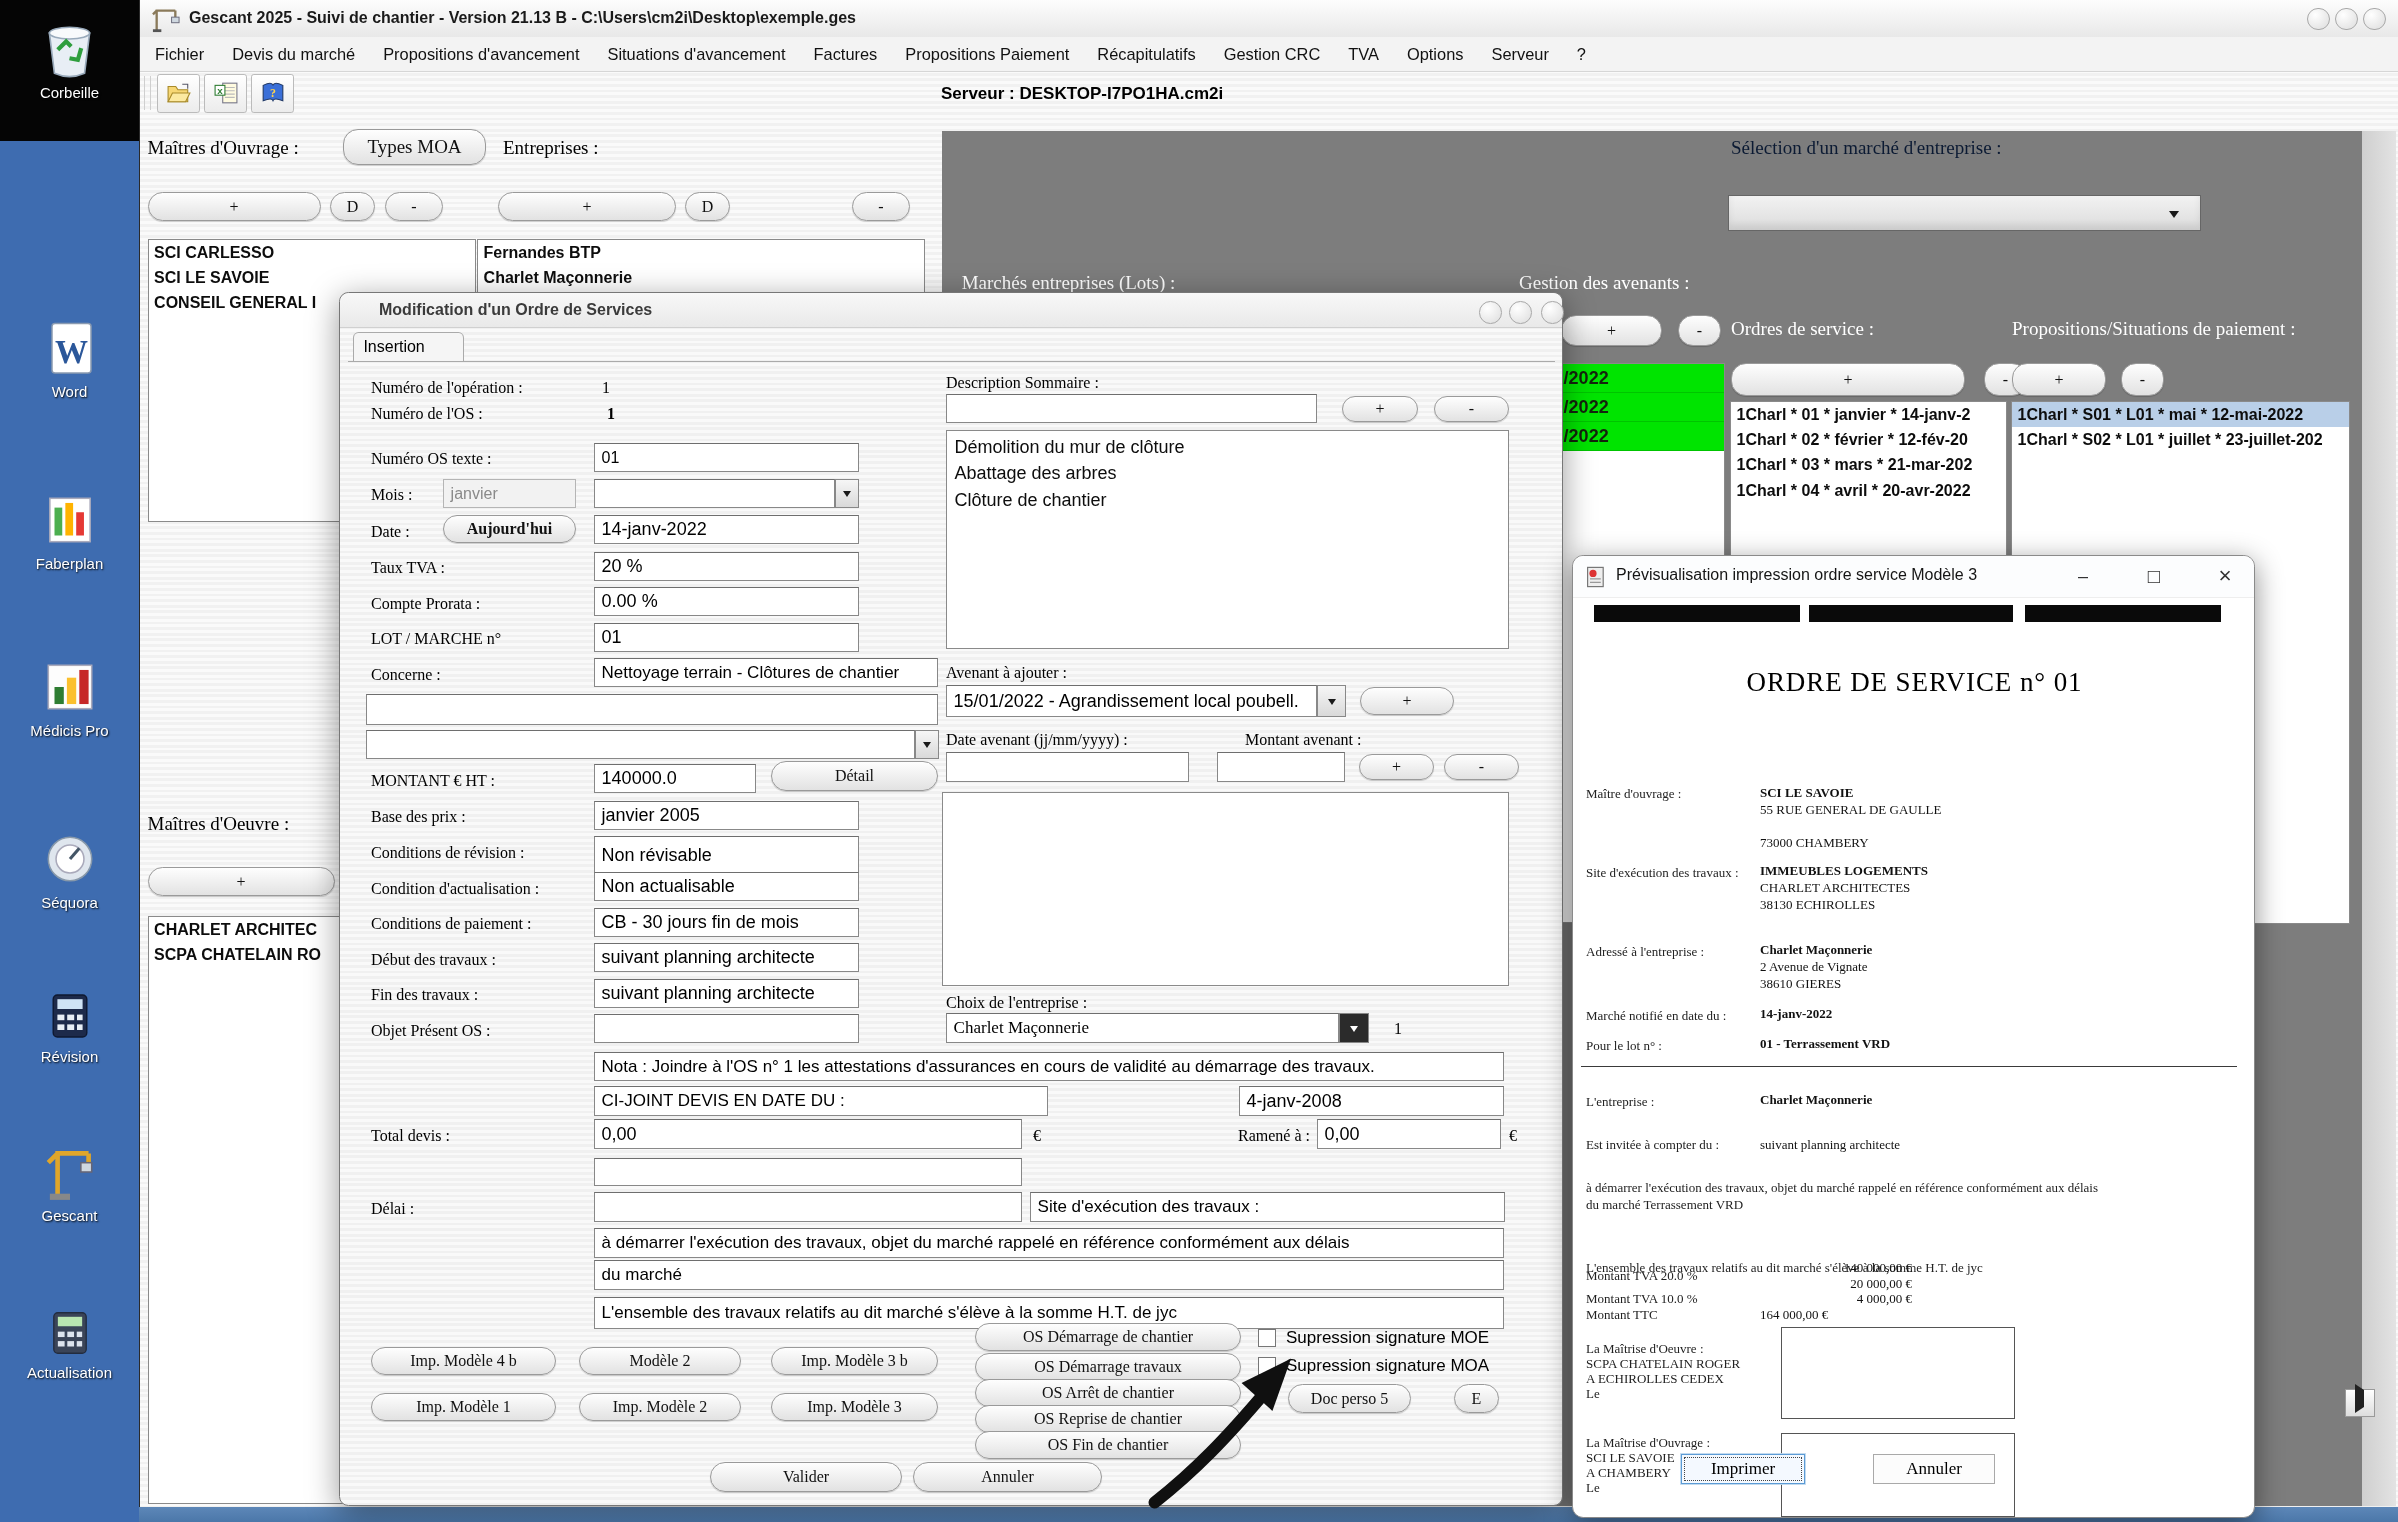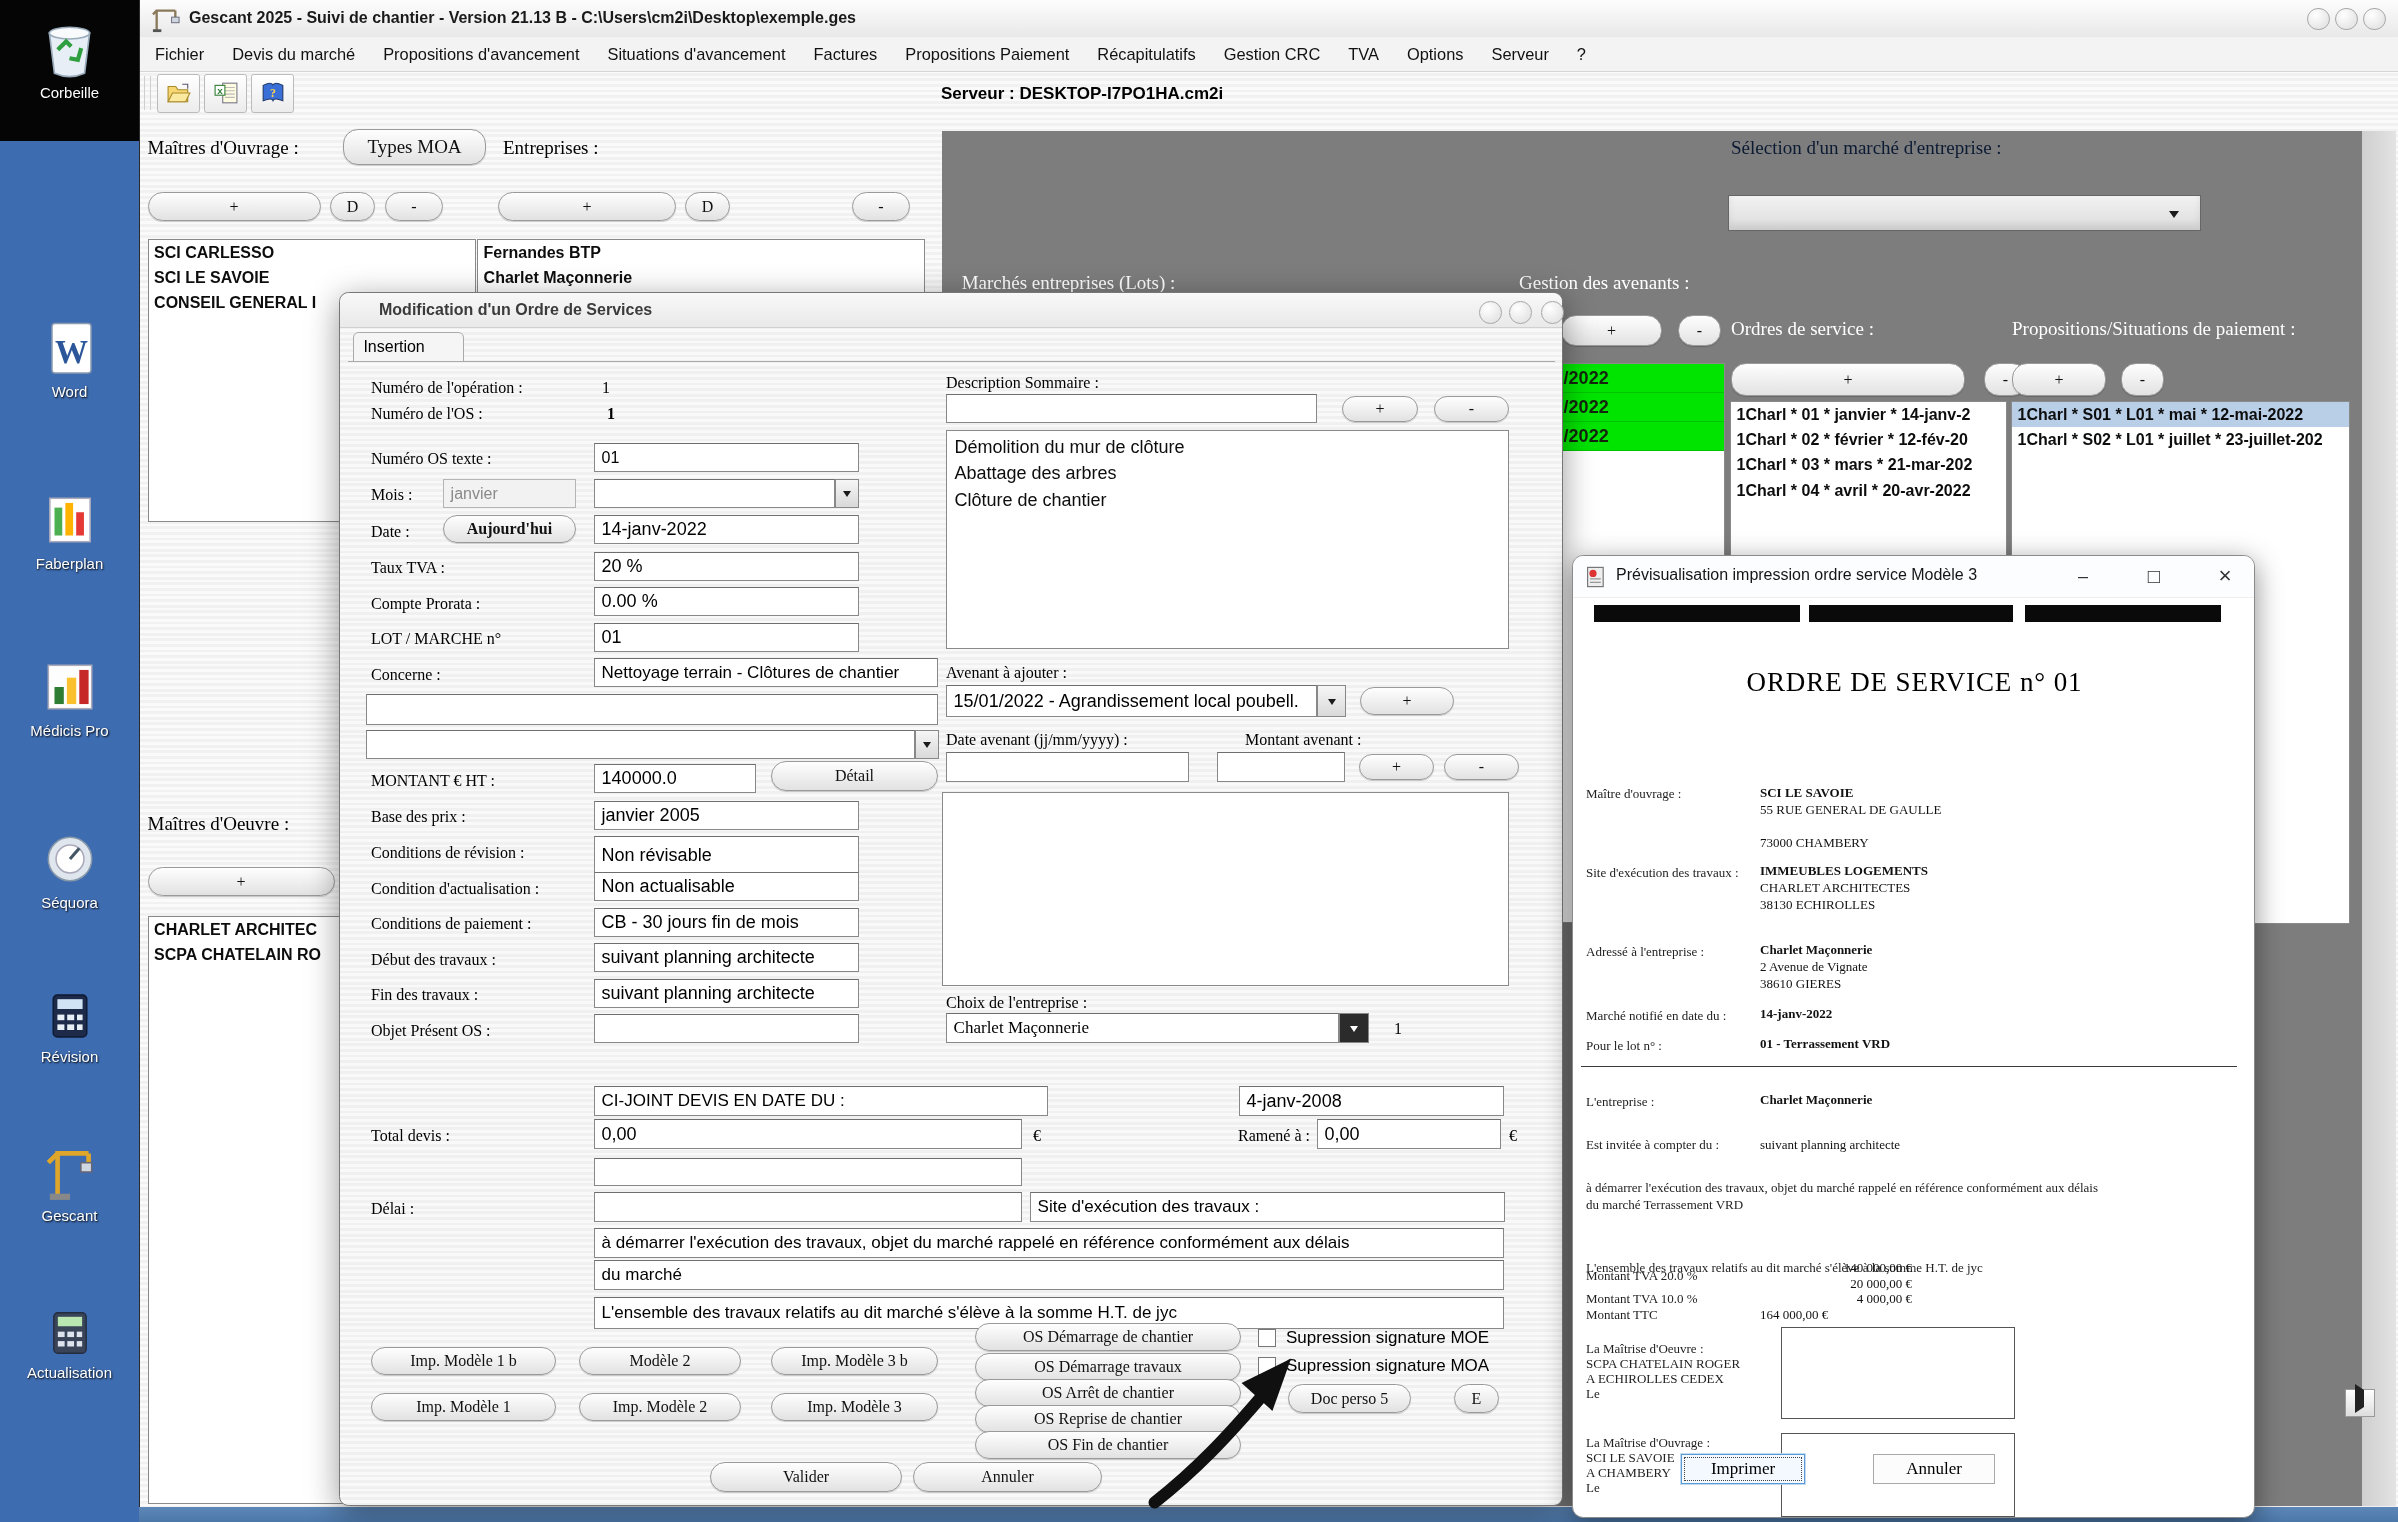--- a/index.html
+++ b/index.html
@@ -390,41 +390,42 @@
 
   <div class="listbox" style="position:absolute;left:602px;top:499px;width:567px;height:194px;"></div>
 
   <span class="flabel" style="left:606px;top:701px;">Choix de l'entreprise :</span>
   <div class="inp" style="left:606px;top:720px;width:393px;height:30px;font-family:'Liberation Serif',serif;font-size:17px;">Charlet Maçonnerie</div>
   <div class="combo-btn" style="left:999px;top:720px;width:30px;height:30px;background:#2b2b2b;">
       <span class="caret-sm" style="border-top-color:#fff;"></span>
     </div>
   <span class="flabel" style="left:1054px;top:727px;">1</span>
 
+  <div class="inp" style="left:254px;top:759px;width:910px;height:29px;font-size:17px;">Nota : Joindre à l'OS n° 1 les attestations d'assurances en cours de validité au démarrage des travaux.</div>
   <div class="inp" style="left:254px;top:793px;width:454px;height:30px;font-size:17px;">CI-JOINT DEVIS EN DATE DU :</div>
   <div class="inp" style="left:899px;top:793px;width:265px;height:30px;font-size:18px;">4-janv-2008</div>
 
   <span class="flabel" style="left:31px;top:834px;">Total devis :</span>
   <div class="inp" style="left:254px;top:826px;width:428px;height:30px;font-size:18px;">0,00</div>
   <span class="flabel" style="left:693px;top:834px;">€</span>
   <span class="flabel" style="left:898px;top:834px;">Ramené à :</span>
   <div class="inp" style="left:977px;top:826px;width:184px;height:30px;font-size:18px;">0,00</div>
   <span class="flabel" style="left:1169px;top:834px;">€</span>
 
   <div class="inp" style="left:254px;top:865px;width:428px;height:28px;"></div>
 
   <span class="flabel" style="left:31px;top:907px;">Délai :</span>
   <div class="inp" style="left:254px;top:899px;width:428px;height:30px;"></div>
   <div class="inp" style="left:690px;top:899px;width:475px;height:30px;font-size:17px;">Site d'exécution des travaux :</div>
 
   <div class="inp" style="left:254px;top:935px;width:910px;height:30px;font-size:17px;">à démarrer l'exécution des travaux, objet du marché rappelé en référence conformément aux délais</div>
   <div class="inp" style="left:254px;top:967px;width:910px;height:30px;font-size:17px;">du marché</div>
   <div class="inp" style="left:254px;top:1004px;width:910px;height:32px;font-size:17px;">L'ensemble des travaux relatifs au dit marché s'élève à la somme H.T. de jyc</div>
 
-  <span class="pill" style="position:absolute;left:31px;top:1054px;width:185px;height:28px;">Imp. Modèle 1 b</span>
+  <span class="pill" style="position:absolute;left:31px;top:1054px;width:185px;height:28px;">Imp. Modèle 4 b</span>
   <span class="pill" style="position:absolute;left:239px;top:1054px;width:162px;height:28px;">Modèle 2</span>
   <span class="pill" style="position:absolute;left:431px;top:1054px;width:167px;height:28px;">Imp. Modèle 3 b</span>
   <span class="pill" style="position:absolute;left:31px;top:1100px;width:185px;height:28px;">Imp. Modèle 1</span>
   <span class="pill" style="position:absolute;left:239px;top:1100px;width:162px;height:28px;">Imp. Modèle 2</span>
   <span class="pill" style="position:absolute;left:431px;top:1100px;width:167px;height:28px;">Imp. Modèle 3</span>
 
   <span class="pill" style="position:absolute;left:635px;top:1030px;width:266px;height:28px;">OS Démarrage de chantier</span>
   <span class="pill" style="position:absolute;left:635px;top:1060px;width:266px;height:28px;">OS Démarrage travaux</span>
   <span class="pill" style="position:absolute;left:635px;top:1086px;width:266px;height:28px;">OS Arrêt de chantier</span>
   <span class="pill" style="position:absolute;left:635px;top:1112px;width:266px;height:28px;">OS Reprise de chantier</span>

